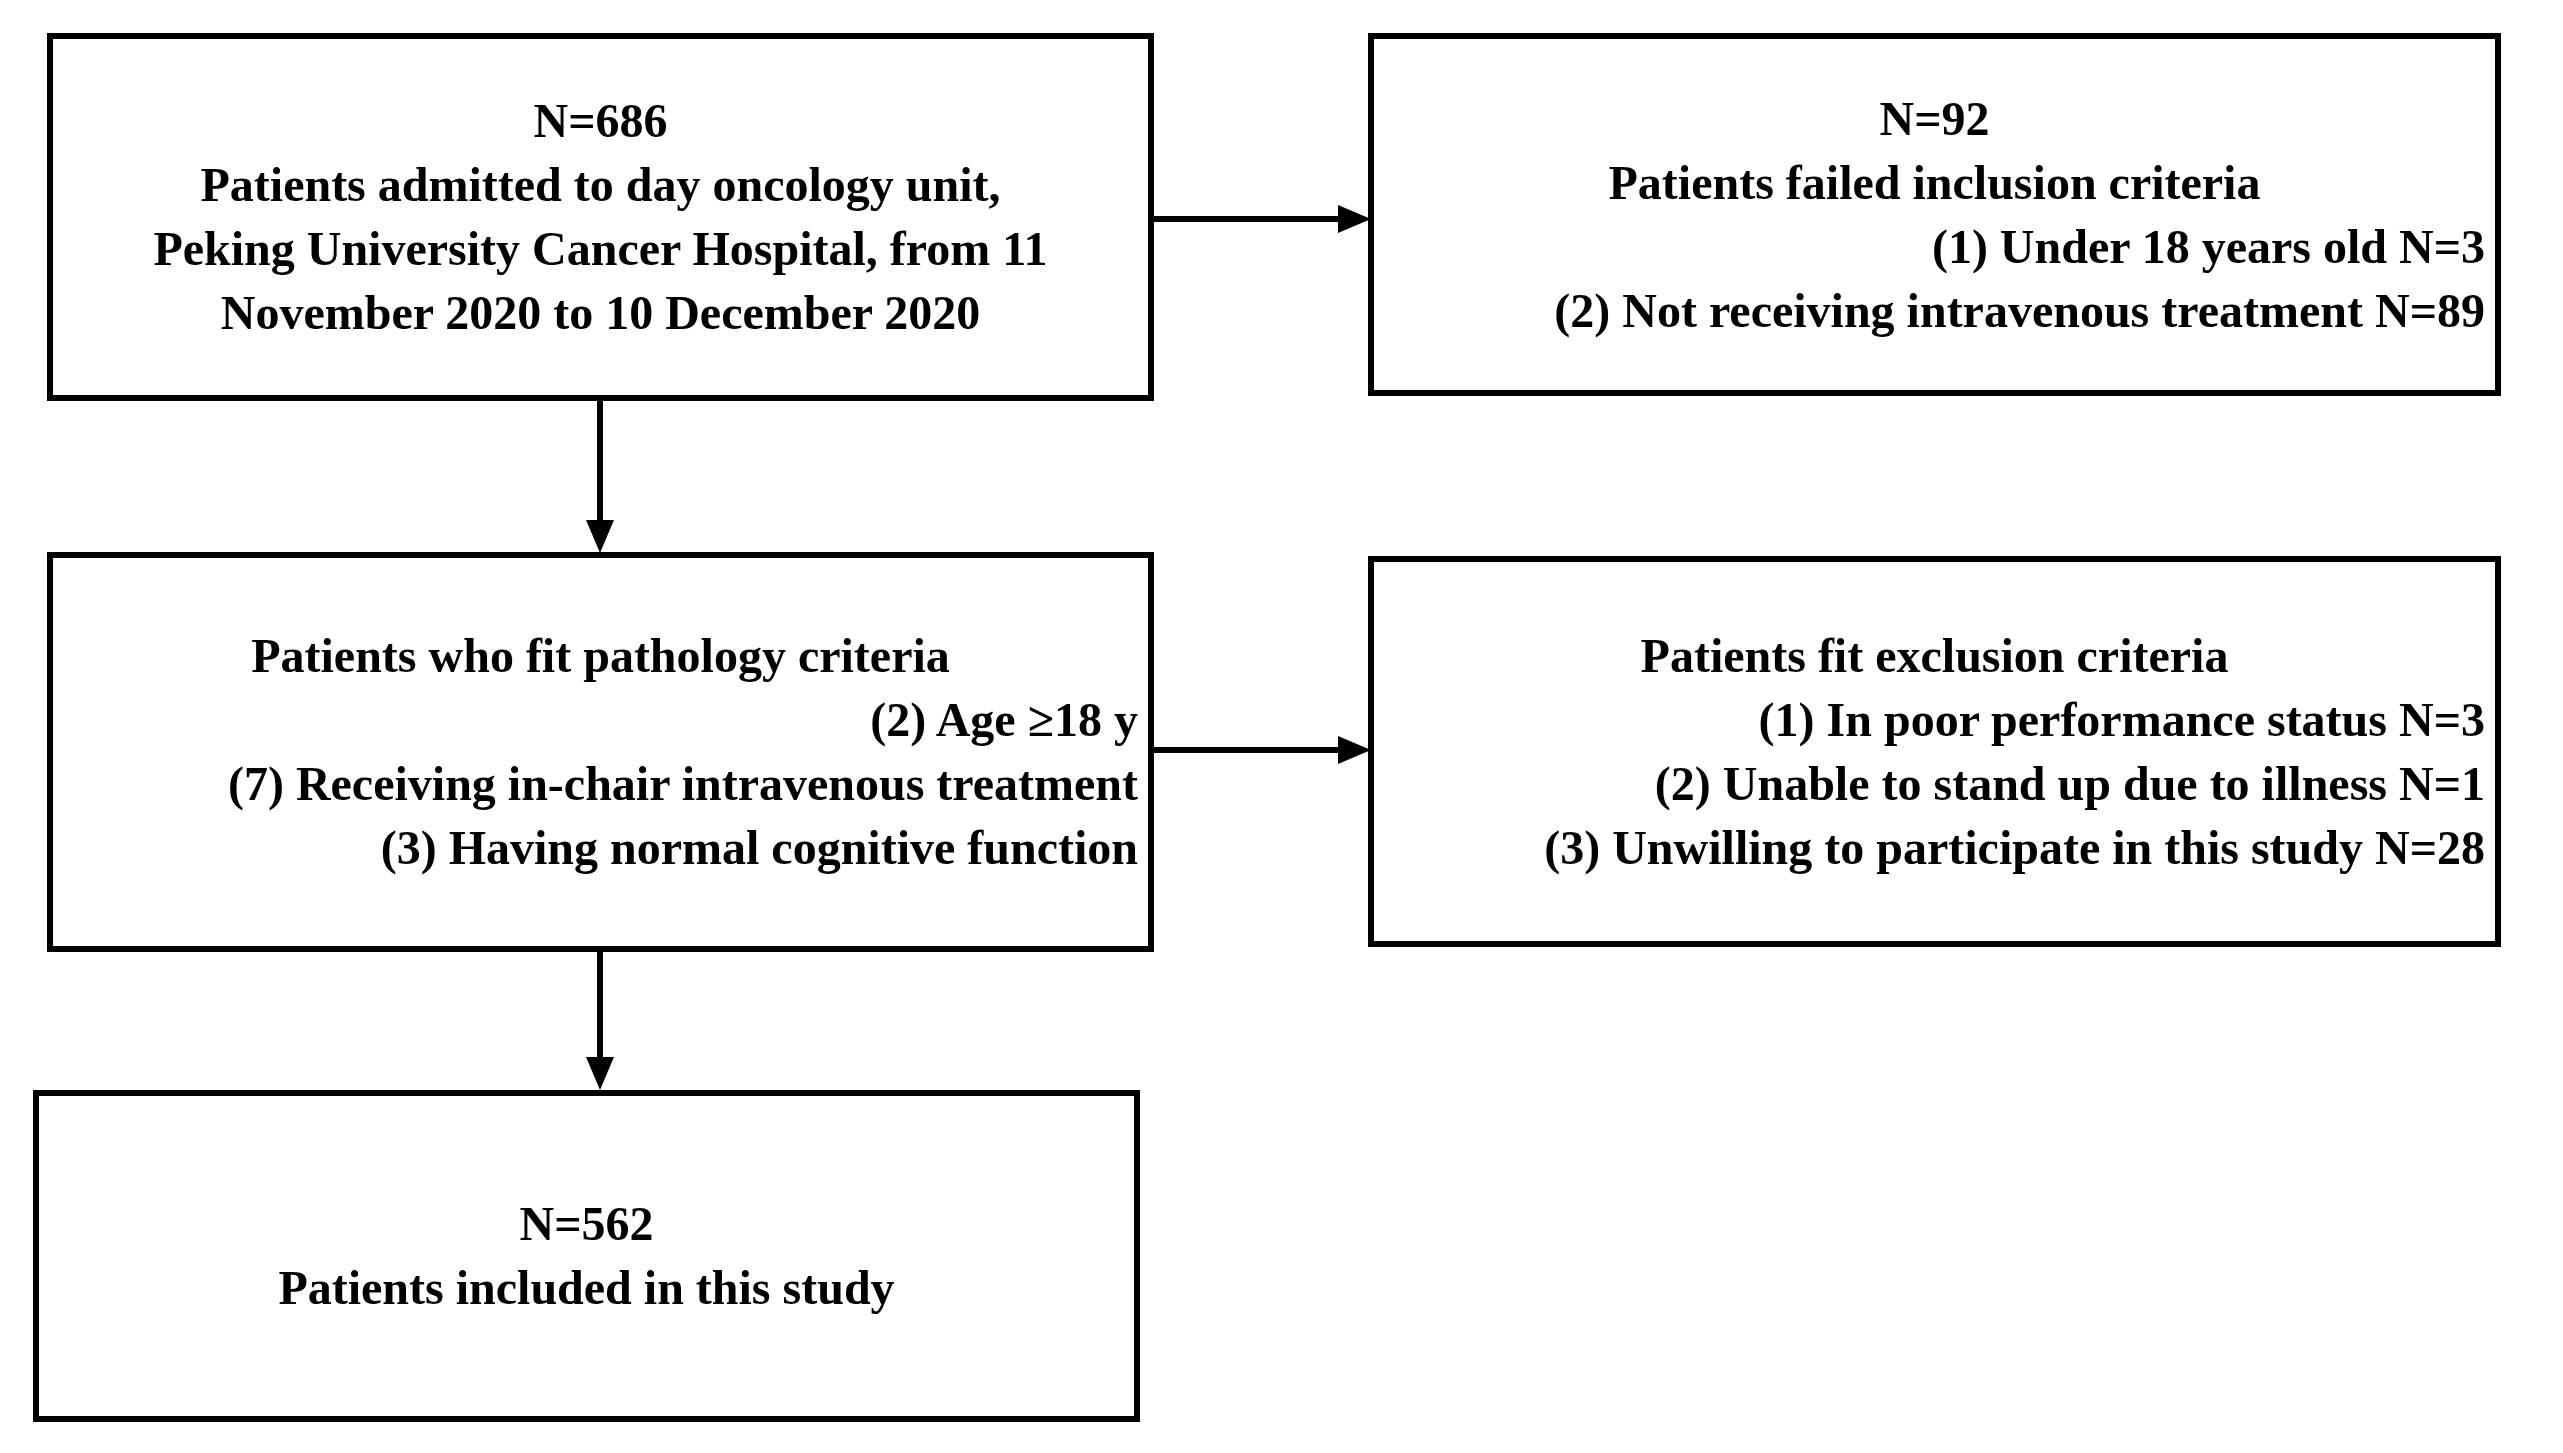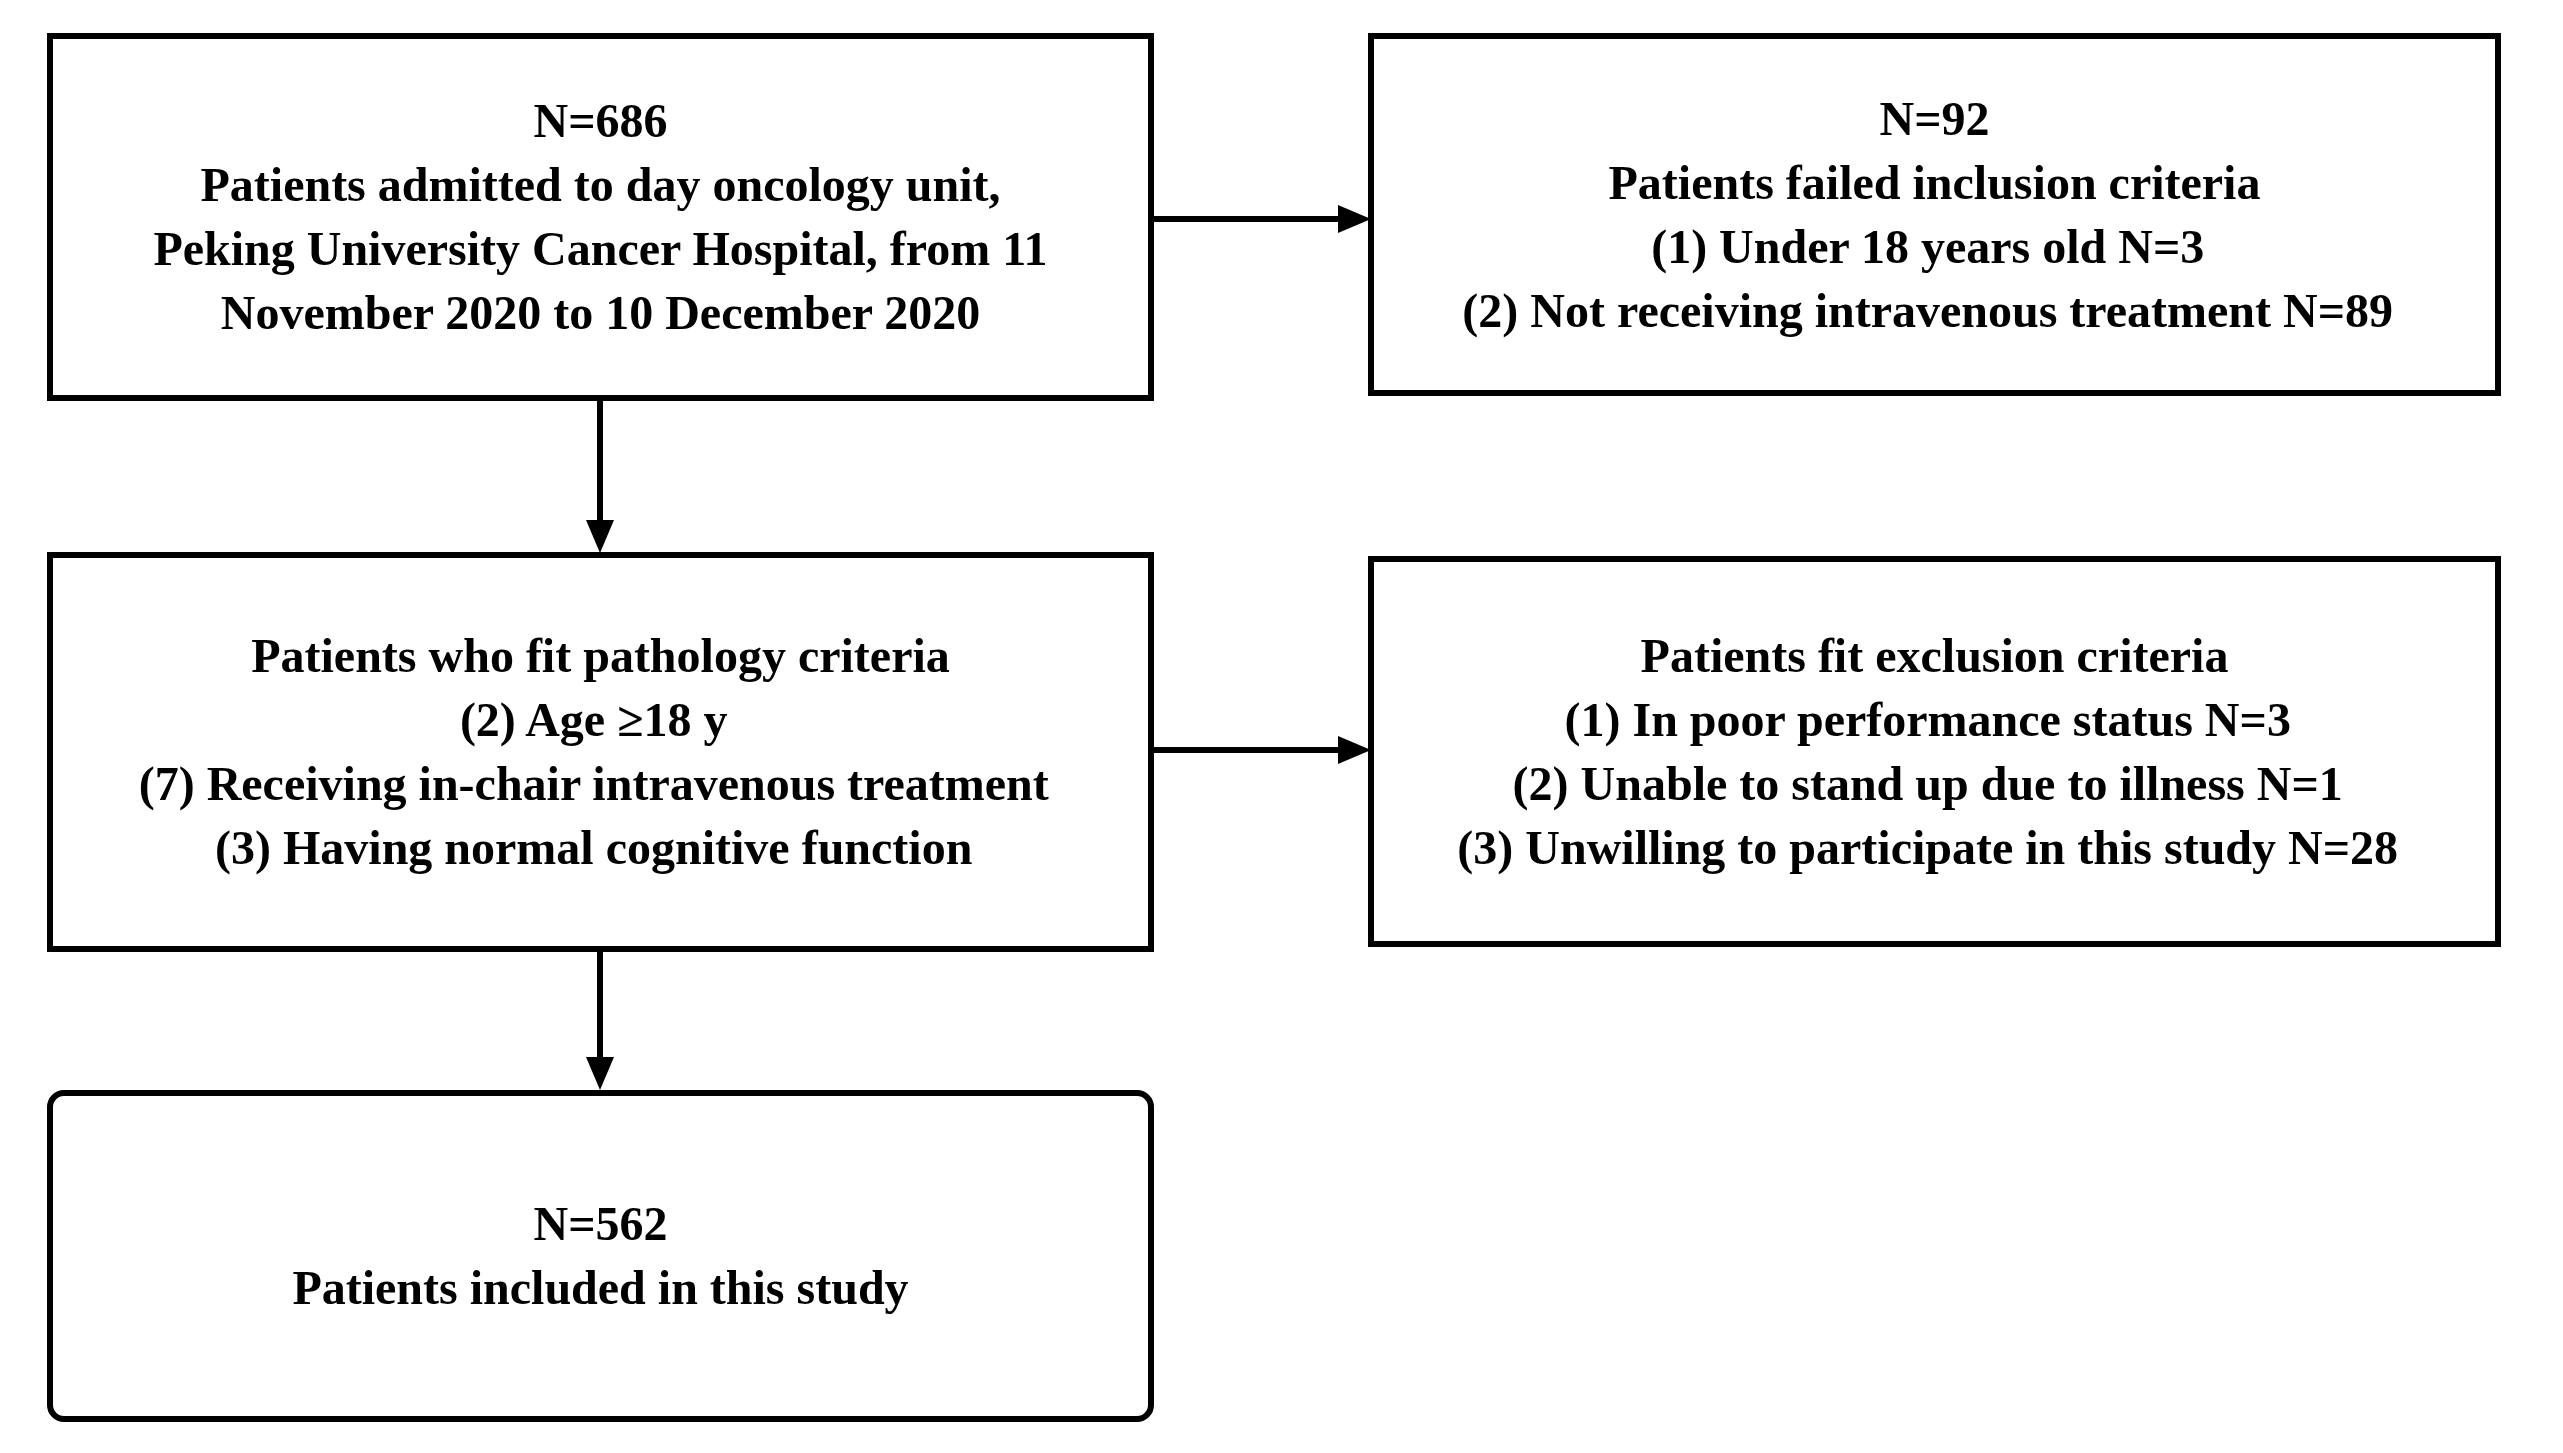--- a/index.html
+++ b/index.html
@@ -29,23 +29,23 @@
     line-height: 64px;
   }
   .ln {
     white-space: nowrap;
   }
   .ln.c {
     text-align: center;
     padding: 0 19px;
   }
   .ln.item {
-    text-align: center;
+    text-align: right;
     padding-left: 10.4px;
-    padding-right: 24px;
+    padding-right: 10px;
   }
   .hline {
     position: absolute;
     height: 6px;
     background: #000000;
   }
   .vline {
     position: absolute;
     width: 6px;
     background: #000000;
@@ -93,21 +93,21 @@
     <div class="ln item">(3) Having normal cognitive function</div>
   </div>
 
   <div class="box" style="left:1368px; top:556px; width:1133px; height:391px;">
     <div class="ln c">Patients fit exclusion criteria</div>
     <div class="ln item">(1) In poor performance status N=3</div>
     <div class="ln item">(2) Unable to stand up due to illness N=1</div>
     <div class="ln item">(3) Unwilling to participate in this study N=28</div>
   </div>
 
-  <div class="box" style="left:47px; top:1090px; width:1107px; height:332px;border-radius:17px;">
+  <div class="box" style="left:33px; top:1090px; width:1107px; height:332px;">
     <div class="ln c">N=562</div>
     <div class="ln c">Patients included in this study</div>
   </div>
 
   <div class="hline" style="left:1153px; top:216px; width:186px;"></div>
   <div class="tri-right" style="left:1338px; top:205px;"></div>
 
   <div class="vline" style="left:597px; top:401px; height:120px;"></div>
   <div class="tri-down" style="left:586px; top:520px;"></div>
 

